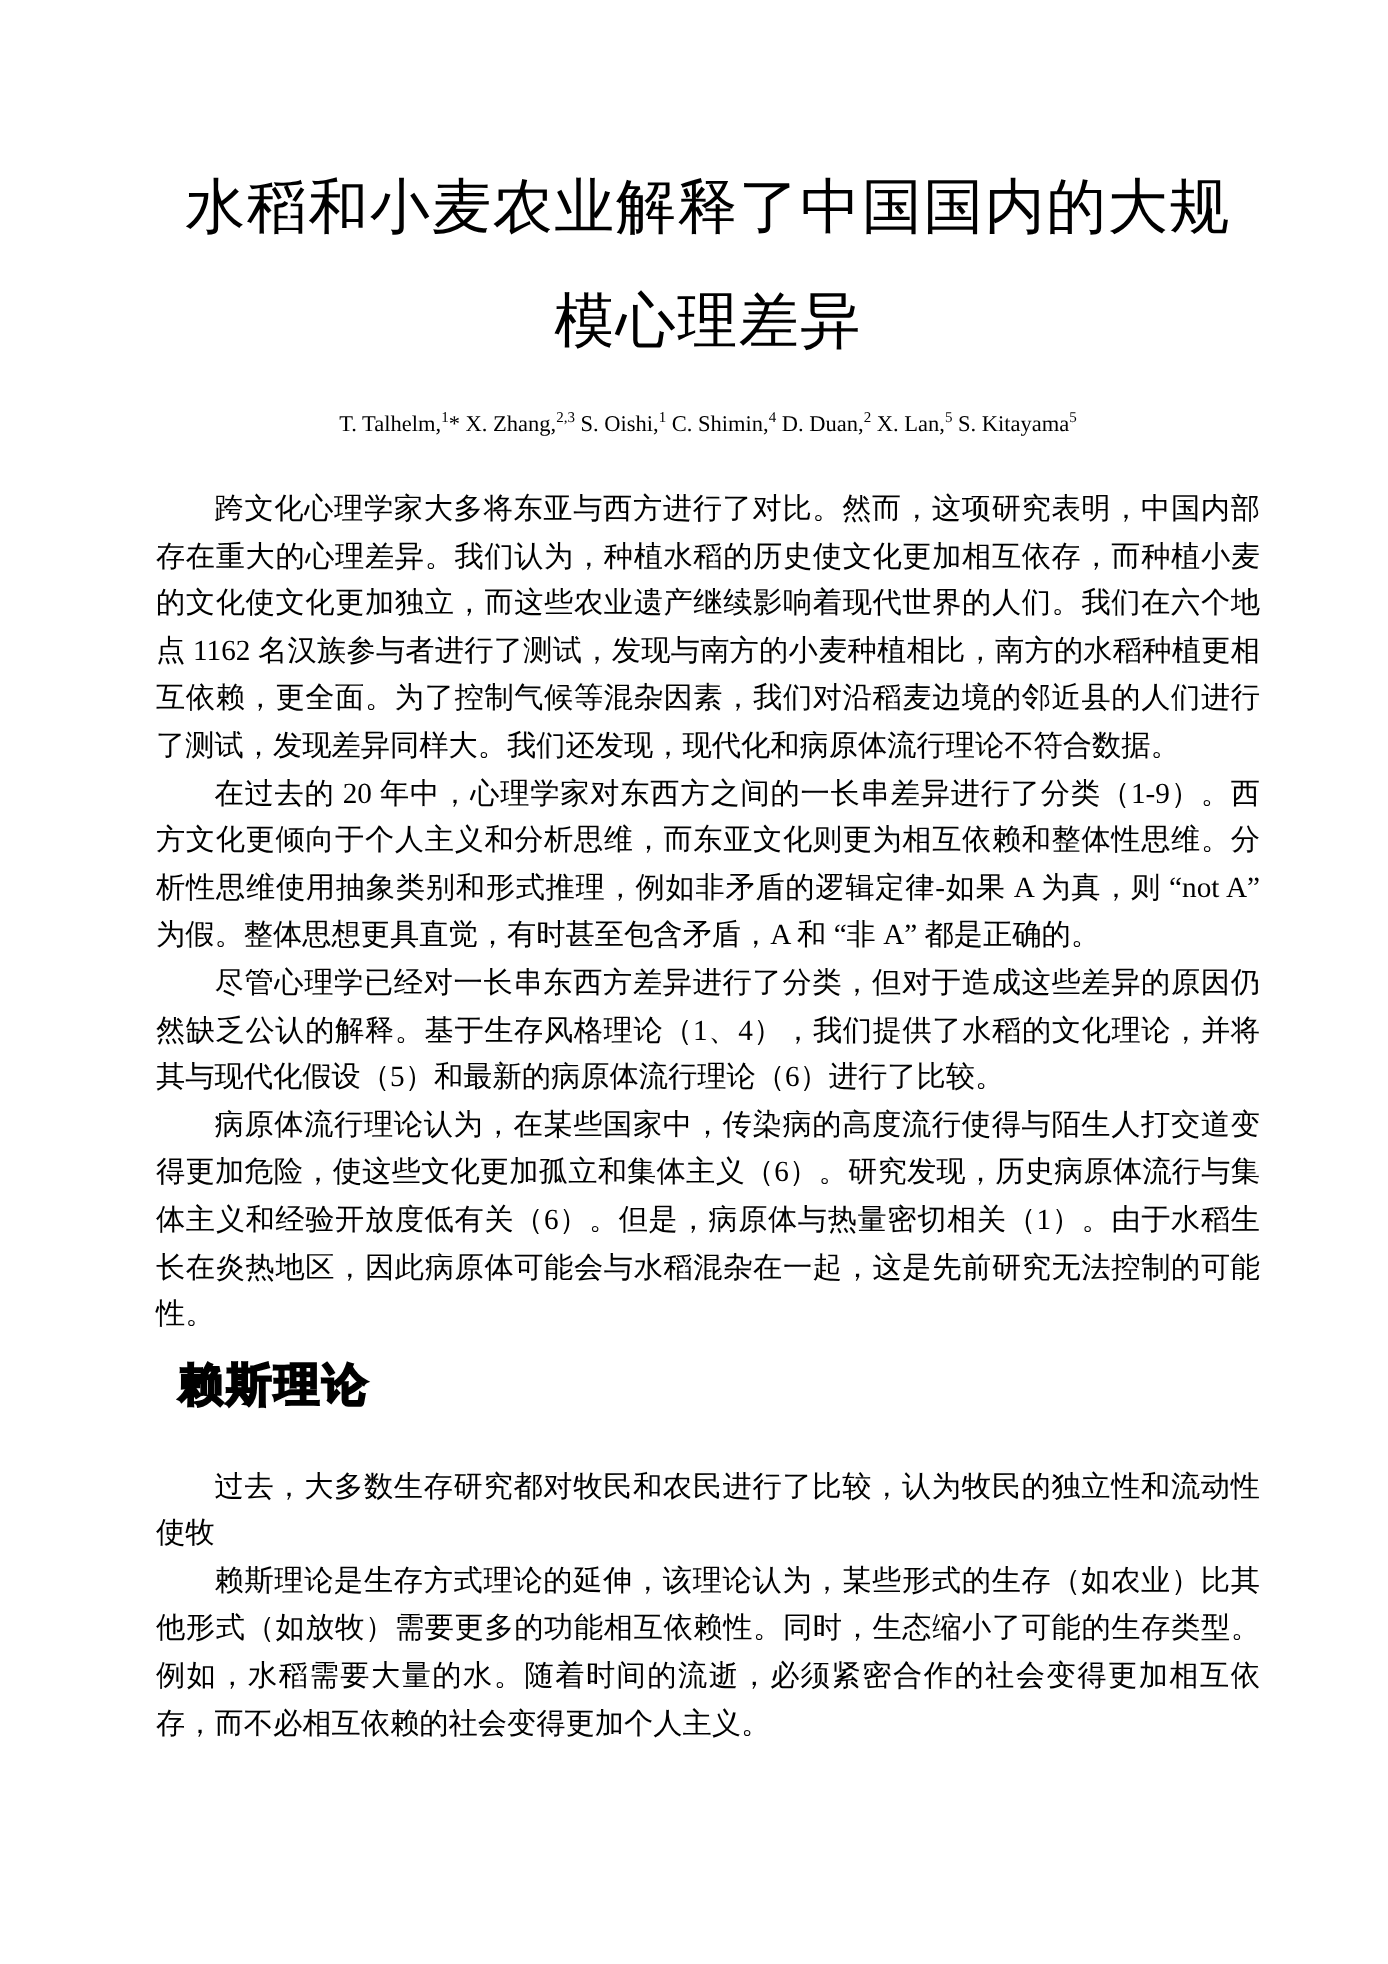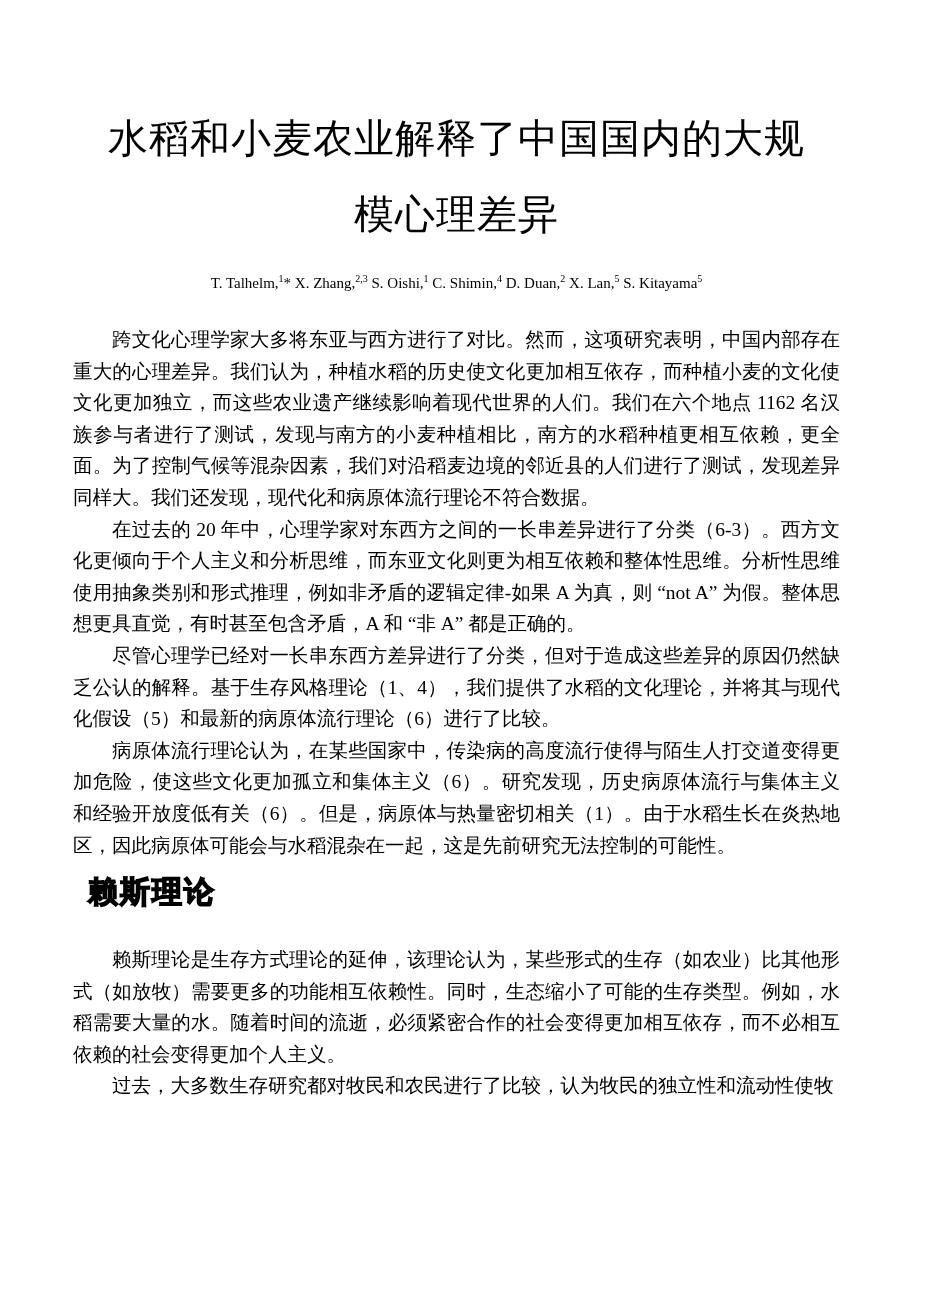--- a/index.html
+++ b/index.html
@@ -4,21 +4,21 @@
 <style>
   html, body { margin: 0; padding: 0; background: #e8e8e8; }
   .page {
     position: relative;
     width: 925px;
     height: 1309px;
     margin: 0 auto;
     background: #ffffff;
     color: #000000;
     box-sizing: border-box;
-    padding: 100px 85px 0 73px;
+    padding: 100px 85px 0 104px;
     overflow: hidden;
     font-family: "Liberation Serif", serif;
   }
   .title {
     width: 700px;
     margin: 0 auto;
     text-align: center;
     font-family: "Liberation Sans", sans-serif;
     font-weight: 400;
     font-size: 40px;
@@ -64,24 +64,24 @@
 </head>
 <body>
 
 <div class="page">
   <h1 class="title">水稻和小麦农业解释了中国国内的大规模心理差异</h1>
 
   <div class="authors"><span>T. Talhelm,</span><sup>1</sup><span>* X. Zhang,</span><sup>2,3</sup><span> S. Oishi,</span><sup>1</sup><span> C. Shimin,</span><sup>4</sup><span> D. Duan,</span><sup>2</sup><span> X. Lan,</span><sup>5</sup><span> S. Kitayama</span><sup>5</sup></div>
 
   <div class="body">
       <p>跨文化心理学家大多将东亚与西方进行了对比。然而，这项研究表明，中国内部存在重大的心理差异。我们认为，种植水稻的历史使文化更加相互依存，而种植小麦的文化使文化更加独立，而这些农业遗产继续影响着现代世界的人们。我们在六个地点 1162 名汉族参与者进行了测试，发现与南方的小麦种植相比，南方的水稻种植更相互依赖，更全面。为了控制气候等混杂因素，我们对沿稻麦边境的邻近县的人们进行了测试，发现差异同样大。我们还发现，现代化和病原体流行理论不符合数据。</p>
-      <p>在过去的 20 年中，心理学家对东西方之间的一长串差异进行了分类（6-3）。西方文化更倾向于个人主义和分析思维，而东亚文化则更为相互依赖和整体性思维。分析性思维使用抽象类别和形式推理，例如非矛盾的逻辑定律-如果 A 为真，则 “not A” 为假。整体思想更具直觉，有时甚至包含矛盾，A 和 “非 A” 都是正确的。</p>
+      <p>在过去的 20 年中，心理学家对东西方之间的一长串差异进行了分类（1-9）。西方文化更倾向于个人主义和分析思维，而东亚文化则更为相互依赖和整体性思维。分析性思维使用抽象类别和形式推理，例如非矛盾的逻辑定律-如果 A 为真，则 “not A” 为假。整体思想更具直觉，有时甚至包含矛盾，A 和 “非 A” 都是正确的。</p>
       <p>尽管心理学已经对一长串东西方差异进行了分类，但对于造成这些差异的原因仍然缺乏公认的解释。基于生存风格理论（1、4），我们提供了水稻的文化理论，并将其与现代化假设（5）和最新的病原体流行理论（6）进行了比较。</p>
       <p>病原体流行理论认为，在某些国家中，传染病的高度流行使得与陌生人打交道变得更加危险，使这些文化更加孤立和集体主义（6）。研究发现，历史病原体流行与集体主义和经验开放度低有关（6）。但是，病原体与热量密切相关（1）。由于水稻生长在炎热地区，因此病原体可能会与水稻混杂在一起，这是先前研究无法控制的可能性。</p>
     </div>
 
   <h2 class="section-heading">赖斯理论</h2>
 
   <div class="body">
+      <p>过去，大多数生存研究都对牧民和农民进行了比较，认为牧民的独立性和流动性使牧</p>
       <p>赖斯理论是生存方式理论的延伸，该理论认为，某些形式的生存（如农业）比其他形式（如放牧）需要更多的功能相互依赖性。同时，生态缩小了可能的生存类型。例如，水稻需要大量的水。随着时间的流逝，必须紧密合作的社会变得更加相互依存，而不必相互依赖的社会变得更加个人主义。</p>
-      <p>过去，大多数生存研究都对牧民和农民进行了比较，认为牧民的独立性和流动性使牧</p>
     </div>
 </div>
 
 </body></html>

